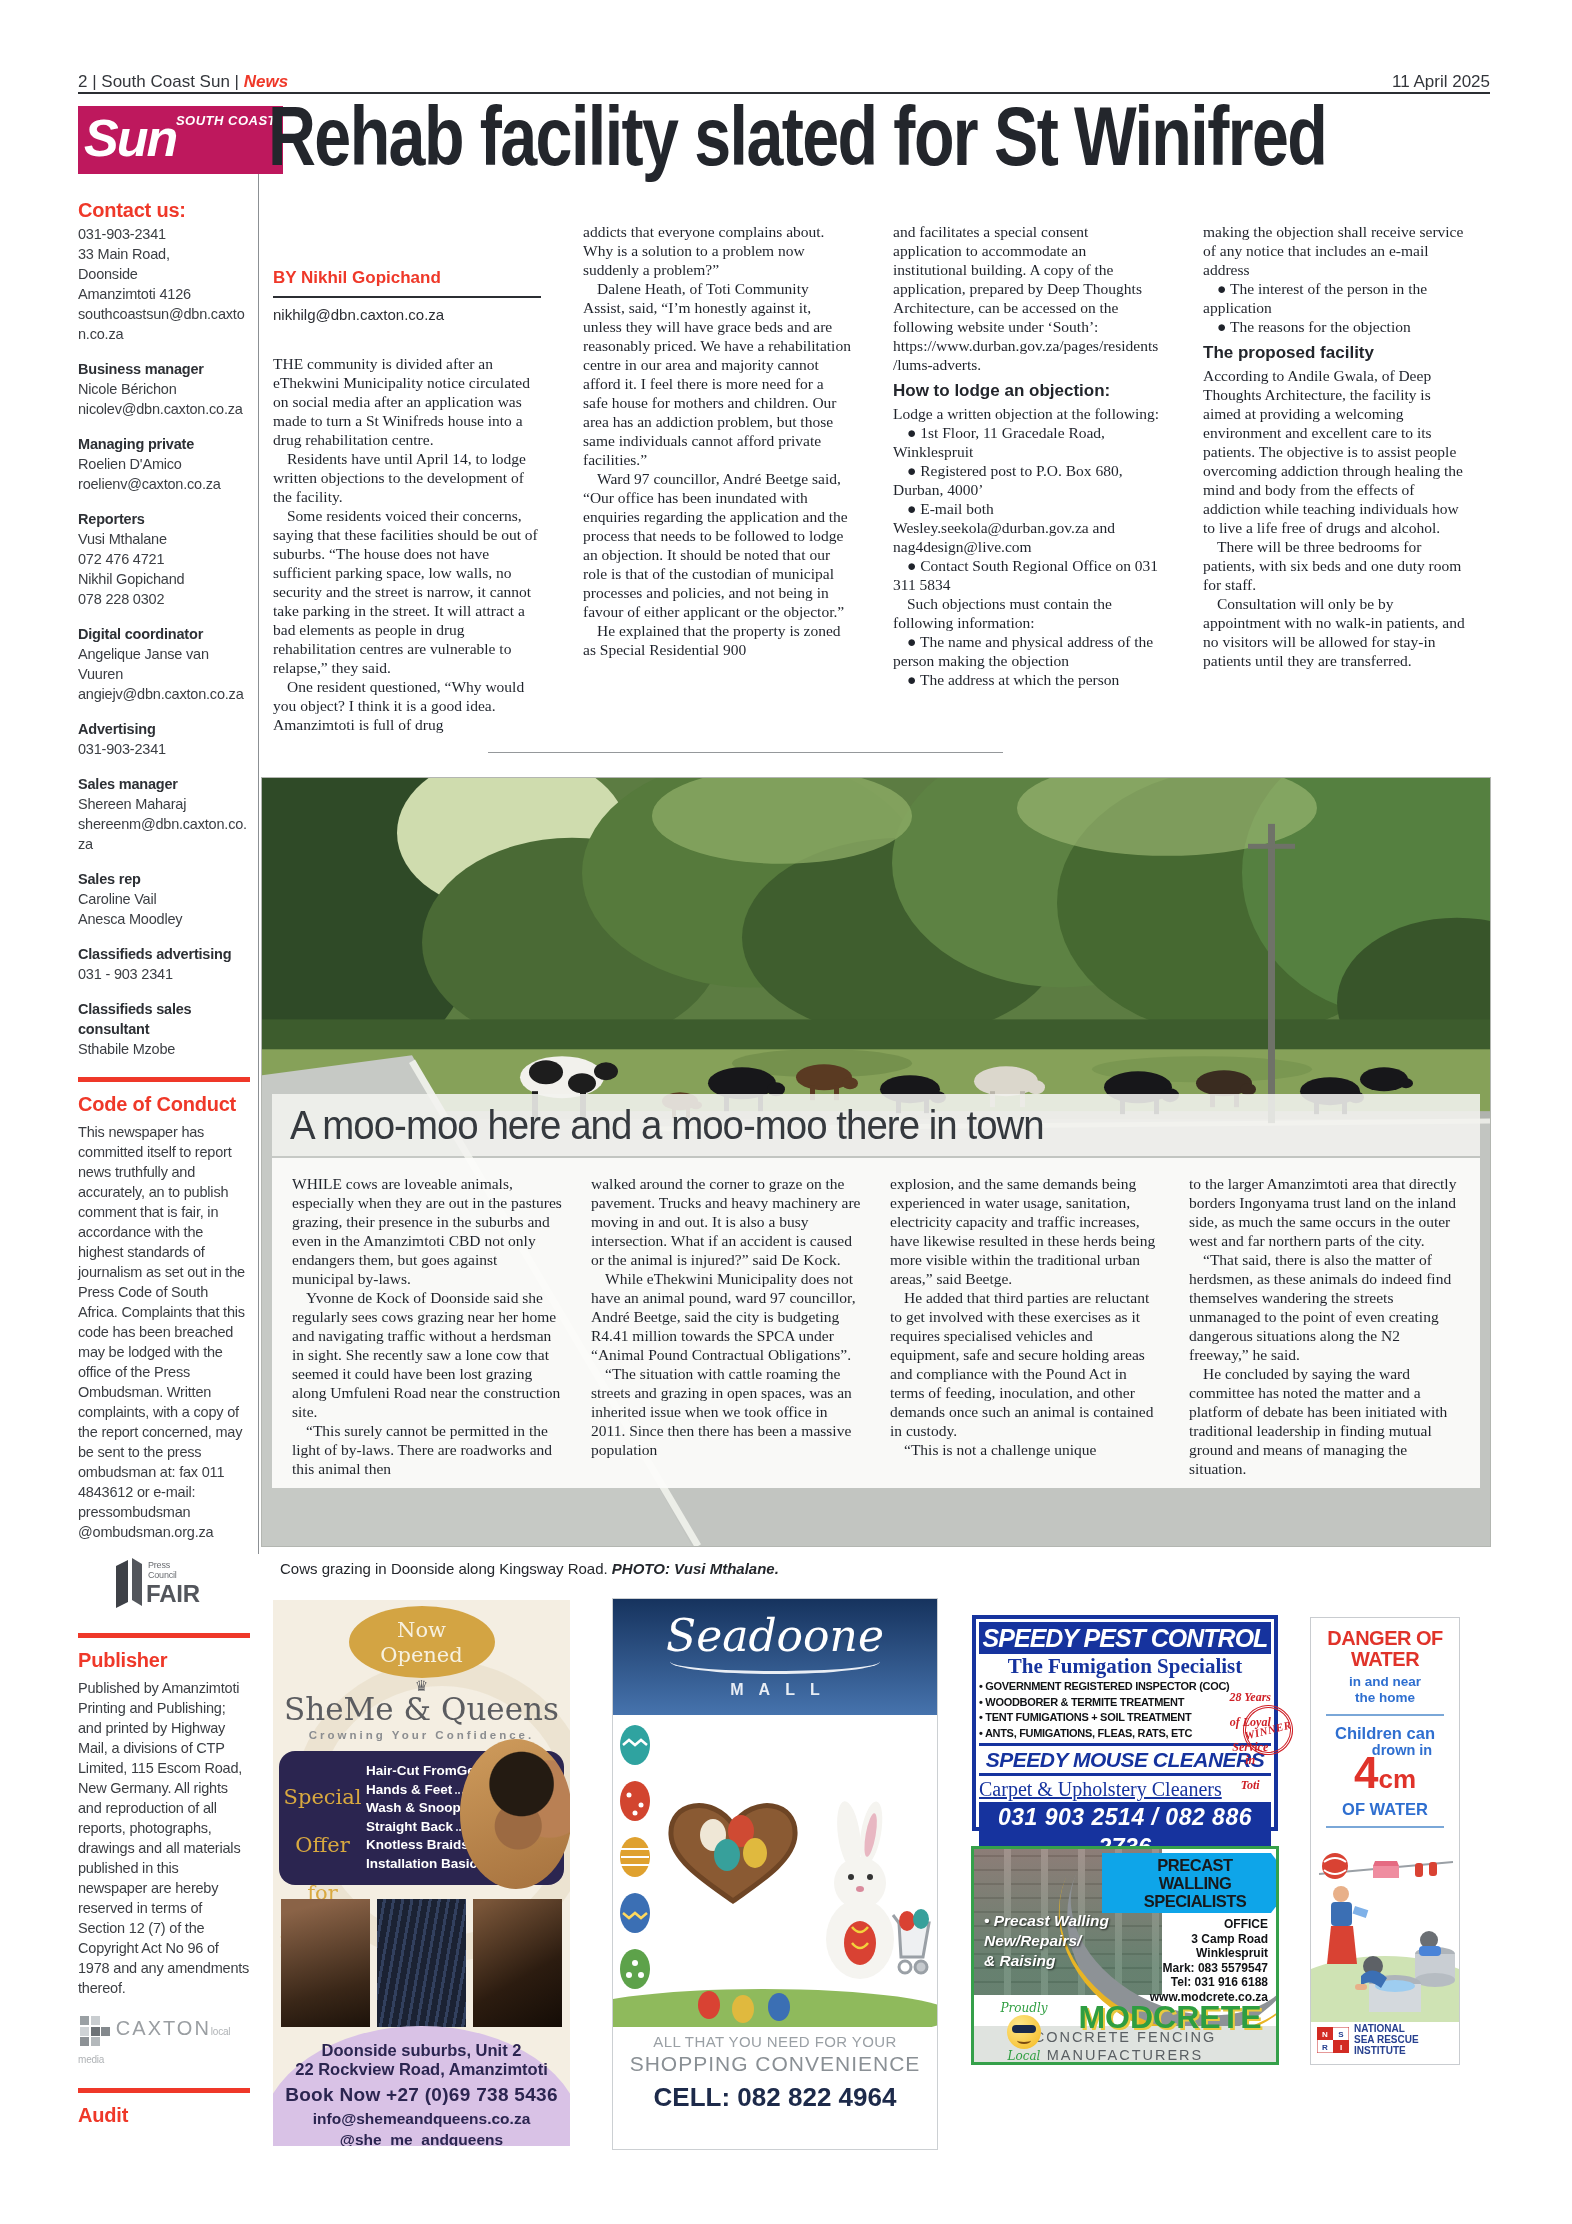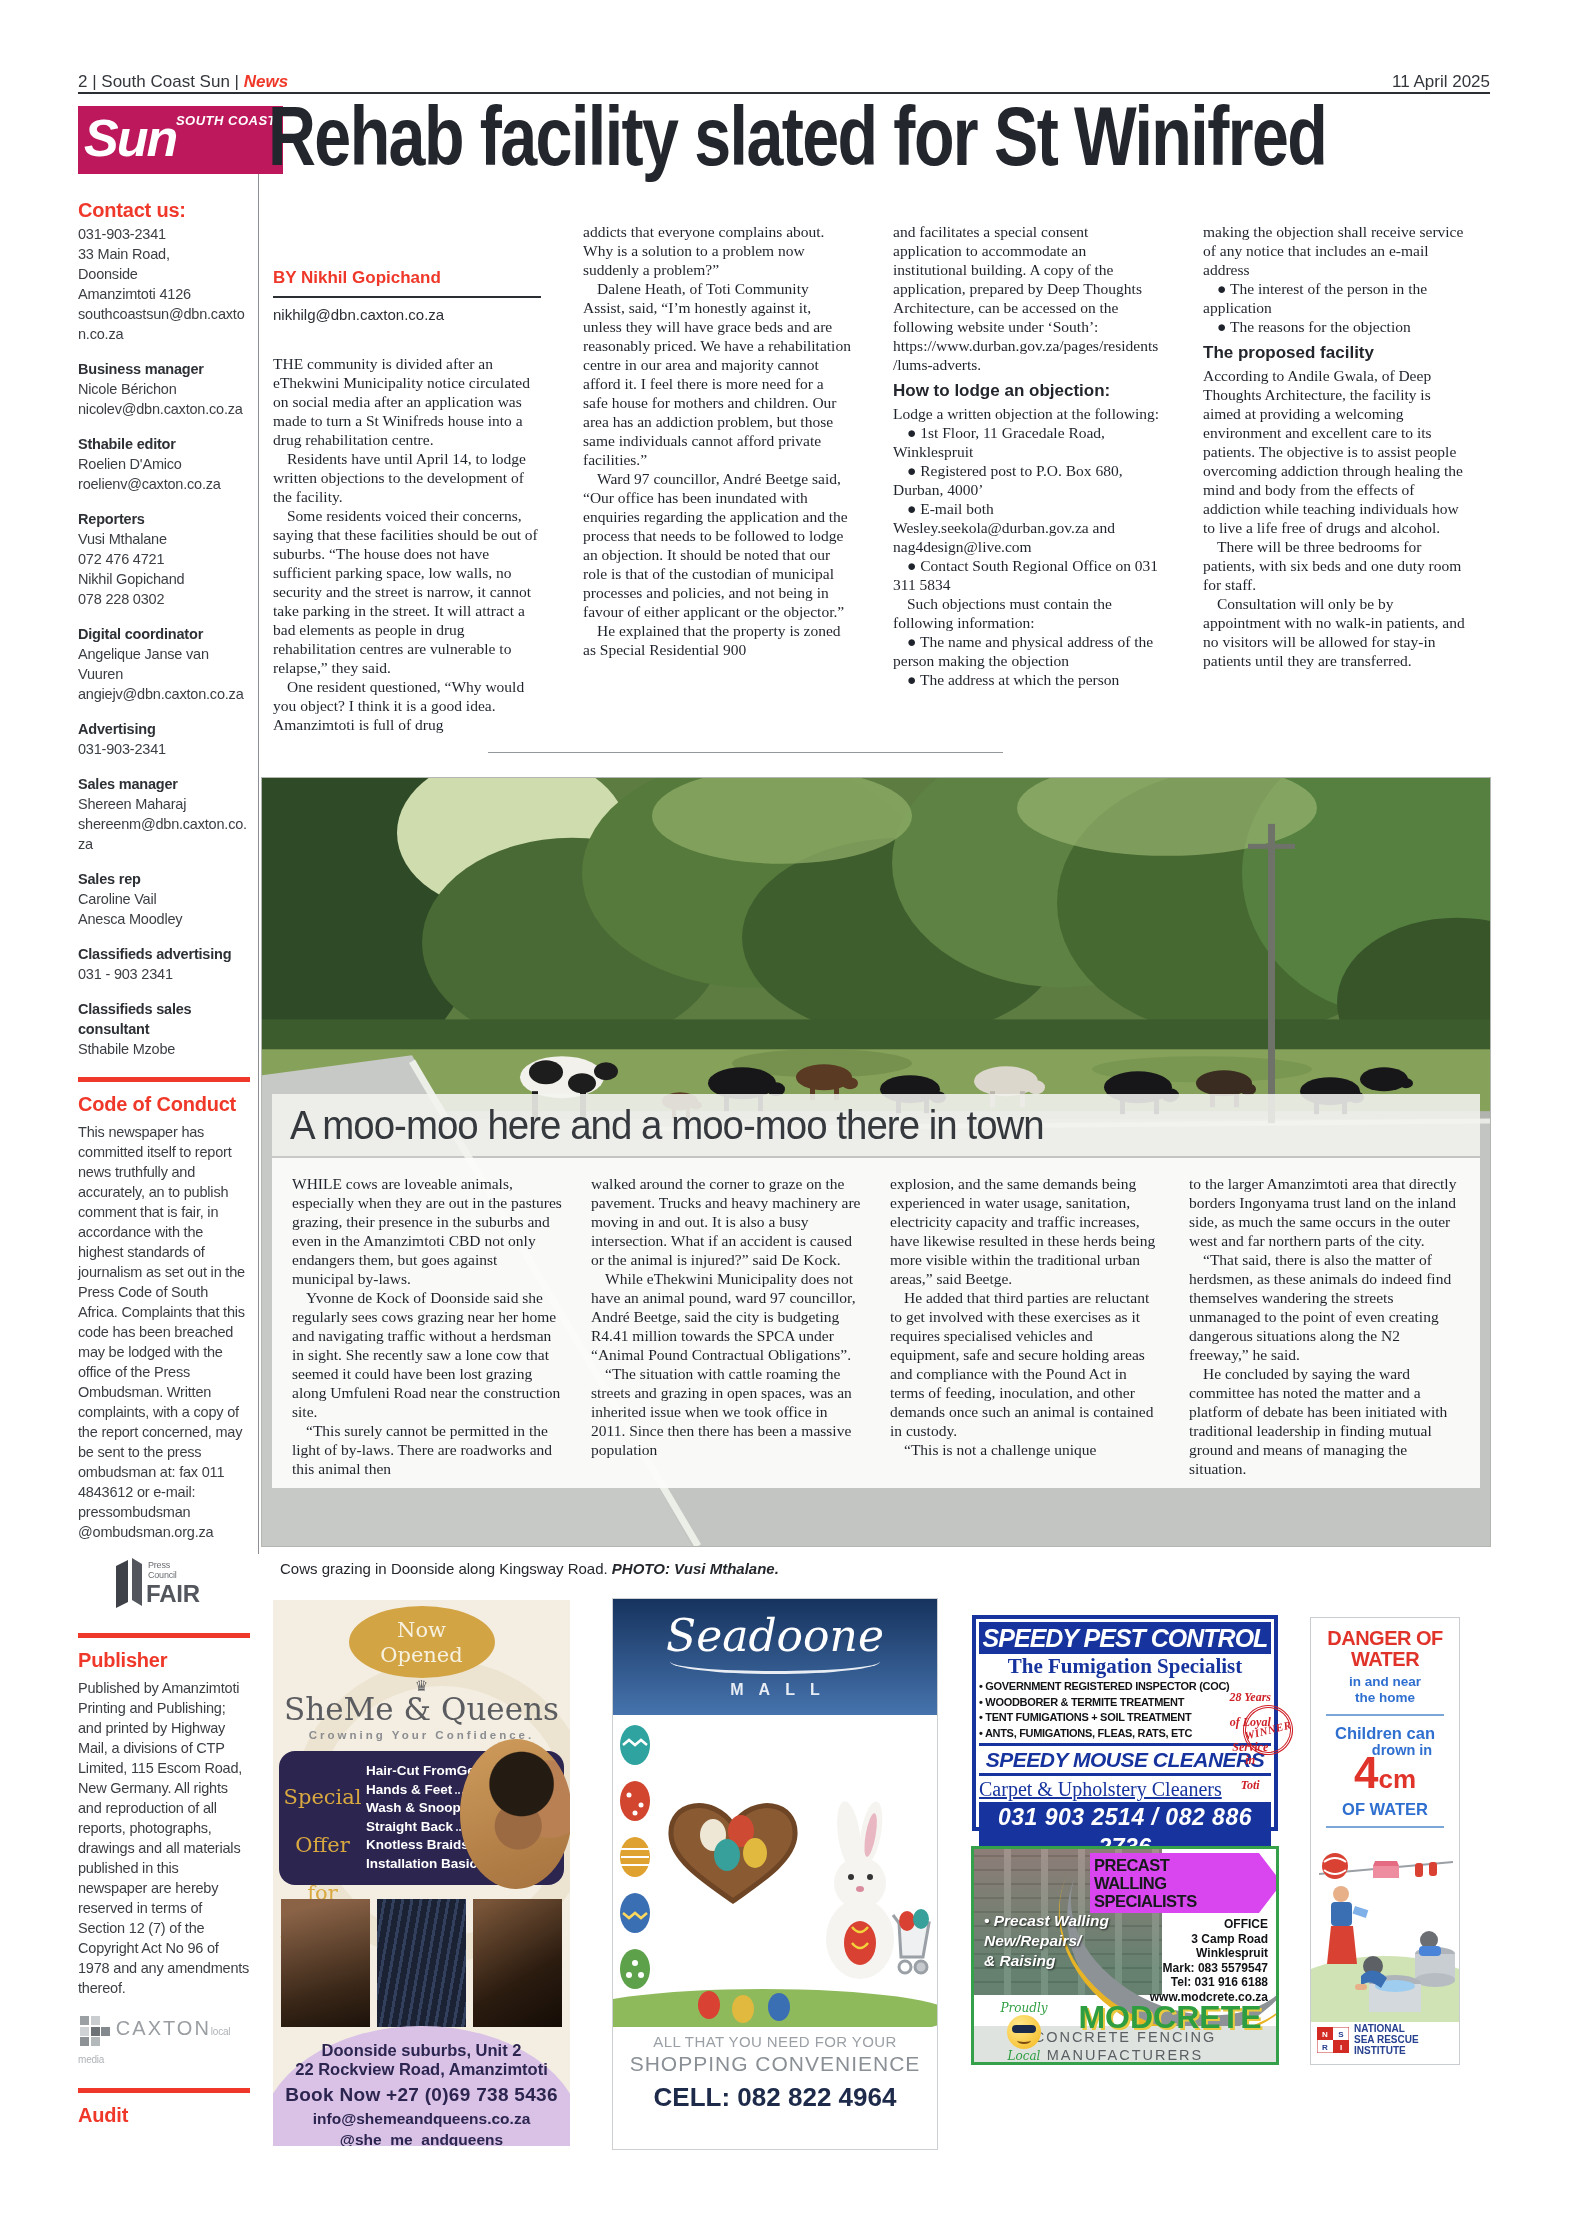--- a/index.html
+++ b/index.html
@@ -102,21 +102,21 @@
   .speedy-phone{background:#16339e;color:#fff;font-weight:bold;font-style:italic;font-size:23px;text-align:center;line-height:30px;letter-spacing:.5px;}
 
   
   #ad-modcrete{left:971px;top:1846px;width:308px;height:219px;border:3px solid #35a04a;background:#fff;overflow:hidden;}
   .mod-photo{position:absolute;left:0;top:0;width:188px;height:146px;background:repeating-linear-gradient(90deg,rgba(0,0,0,0) 0 30px,#b9bfc1 30px 37px),repeating-linear-gradient(0deg,#9aa0a2 0 12px,#818789 12px 14px);}
   .mod-photo::after{content:"";position:absolute;inset:0;background:linear-gradient(180deg,rgba(116,60,40,.35),rgba(40,90,50,.45) 80%);}
   .mod-bullets{position:absolute;left:10px;top:62px;color:#fff;font-weight:bold;font-style:italic;font-size:15.5px;line-height:20px;z-index:3;text-shadow:1px 1px 2px rgba(0,0,0,.7);}
   .mod-bullets p{margin:0;}
   .mod-swoosh{position:absolute;right:-30px;top:-40px;width:240px;height:200px;border-radius:50%;border-bottom:26px solid #8d9296;transform:rotate(24deg);z-index:1;}
   .mod-swoosh2{position:absolute;right:-40px;top:-30px;width:260px;height:210px;border-radius:50%;border-bottom:6px solid #e8b425;transform:rotate(22deg);z-index:2;}
-  .mod-banner{position:absolute;left:116px;top:4px;width:178px;background:#d946ef;clip-path:polygon(0 0,88% 0,100% 50%,88% 100%,0 100%);padding:3px 10px 3px 4px;z-index:4;}
+  .mod-banner{position:absolute;left:128px;top:4px;width:178px;background:#0ea5e9;clip-path:polygon(0 0,88% 0,100% 50%,88% 100%,0 100%);padding:3px 10px 3px 4px;z-index:4;text-align:center;}
   .mod-banner div{font-weight:bold;color:#17191c;font-size:16.5px;line-height:18px;letter-spacing:-0.5px;}
   .mod-office{position:absolute;right:8px;top:68px;text-align:right;font-size:12px;line-height:14.5px;color:#101215;z-index:4;font-weight:bold;}
   .mod-office p{margin:0;}
   .mod-smiley{position:absolute;left:10px;top:152px;width:80px;text-align:center;color:#2f9e41;font-family:"DejaVu Serif",serif;font-style:italic;font-size:12px;z-index:5;}
   .mod-smiley .face{width:34px;height:34px;border-radius:50%;background:radial-gradient(circle at 35% 30%,#ffe88a,#f4b81e);margin:0 auto;position:relative;}
   .mod-smiley .face::before{content:"";position:absolute;left:5px;top:10px;width:24px;height:8px;background:#1a2a4a;border-radius:4px;}
   .mod-smiley .face::after{content:"";position:absolute;left:10px;top:22px;width:14px;height:5px;border-bottom:2px solid #7a4a10;border-radius:50%;}
   .mod-brand{position:absolute;left:90px;right:0;top:150px;text-align:center;color:#2f9e41;font-weight:bold;font-size:32px;letter-spacing:0px;z-index:5;text-shadow:2px 2px 0 #e9c93f;}
   .mod-foot{position:absolute;left:0;right:0;bottom:0;height:36px;background:#dfe3df;color:#5a5f63;text-align:center;font-size:14.5px;letter-spacing:2px;line-height:18px;z-index:4;padding-top:2px;box-sizing:border-box;}
 
@@ -161,21 +161,21 @@
         <div>Amanzimtoti 4126</div>
         <div>southcoastsun@dbn.caxton.co.za</div>
       </div>
     <div id="staff-list">
         <div class="side-sec">
           <div class="role">Business manager</div>
           <div>Nicole Bérichon</div>
           <div>nicolev@dbn.caxton.co.za</div>
         </div>
         <div class="side-sec">
-          <div class="role">Sthabile editor</div>
+          <div class="role">Managing private</div>
           <div>Roelien D'Amico</div>
           <div>roelienv@caxton.co.za</div>
         </div>
         <div class="side-sec">
           <div class="role">Reporters</div>
           <div>Vusi Mthalane</div>
           <div>072 476 4721</div>
           <div>Nikhil Gopichand</div>
           <div>078 228 0302</div>
         </div>

